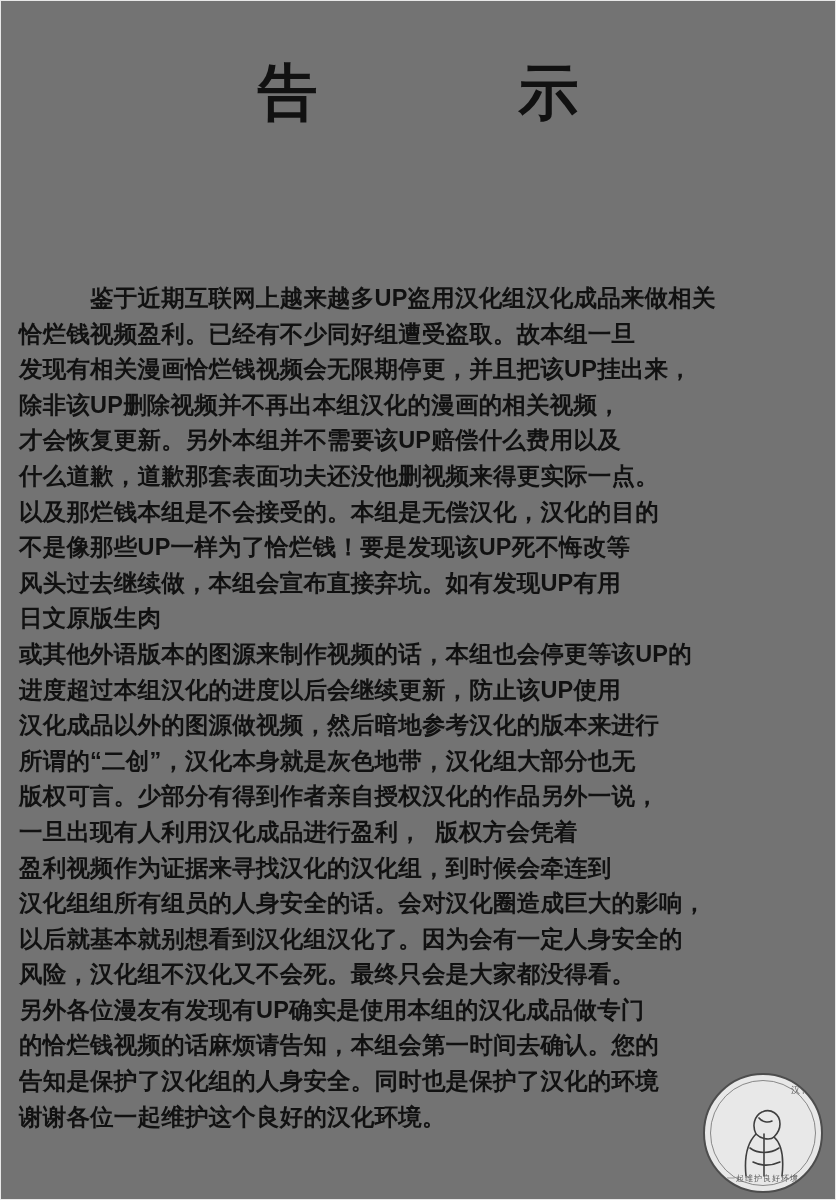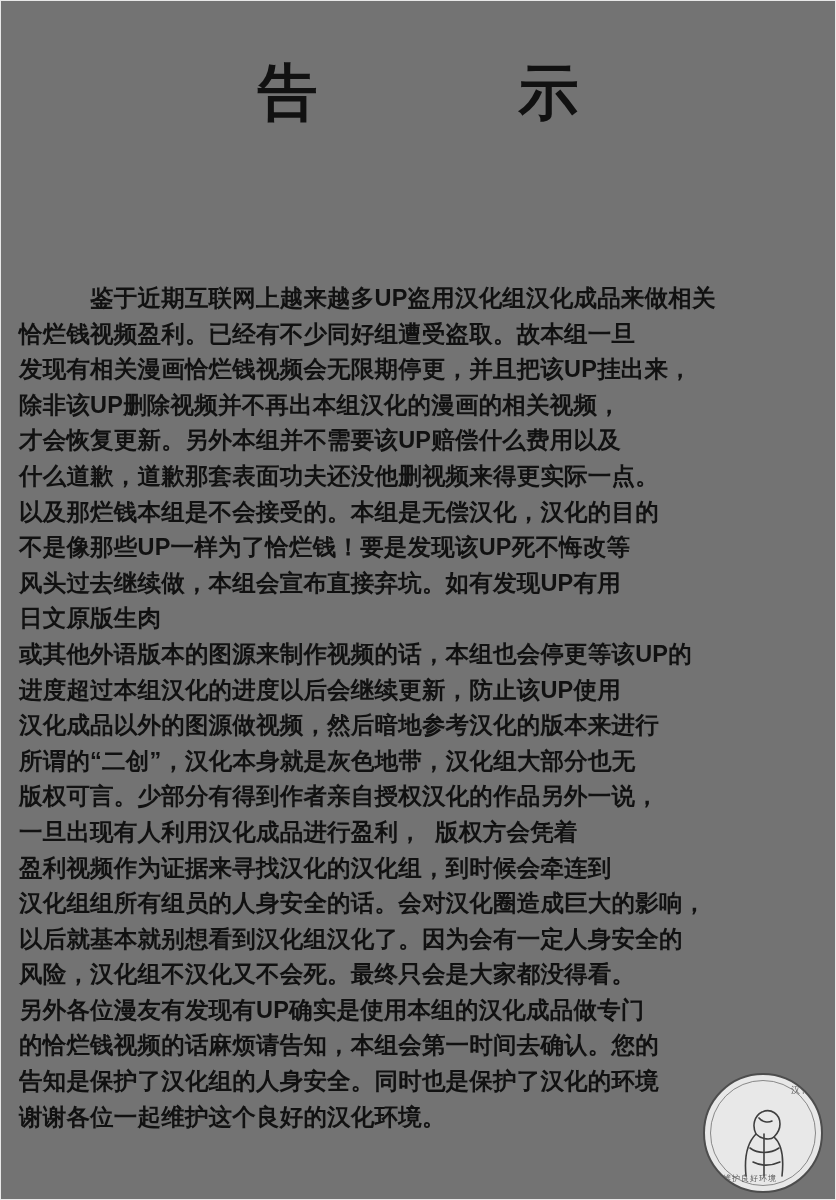--- a/index.html
+++ b/index.html
@@ -85,20 +85,21 @@
     font-size: 9px;
     color: #555555;
     font-family: "Liberation Sans", "DejaVu Sans", sans-serif;
     letter-spacing: 1px;
   }
   .watermark .wm-text-bottom {
     position: absolute;
     bottom: 7px;
     left: 0;
     width: 100%;
+    text-align: center;
     font-size: 8px;
     color: #555555;
     font-family: Liberation Mono, monospace;
     letter-spacing: 1px;
   }
 </style>
 </head>
 <body>
 
 <div class="page">

